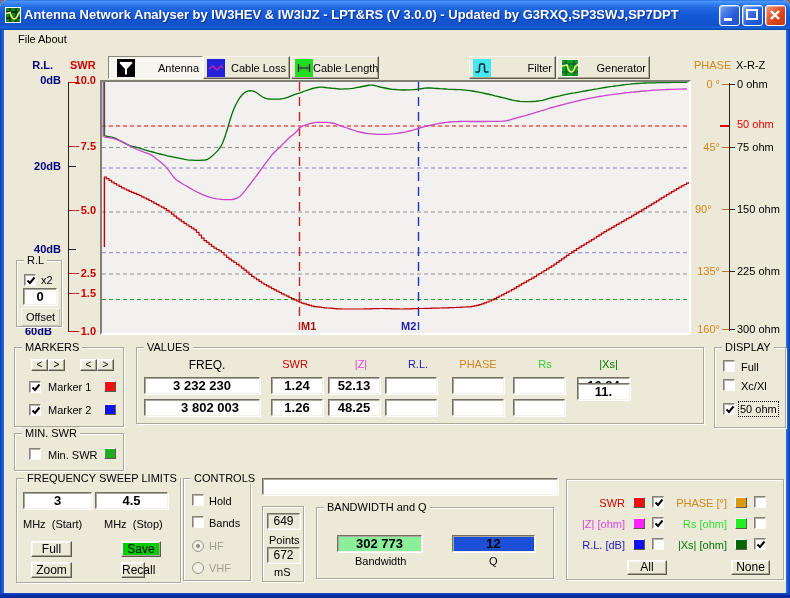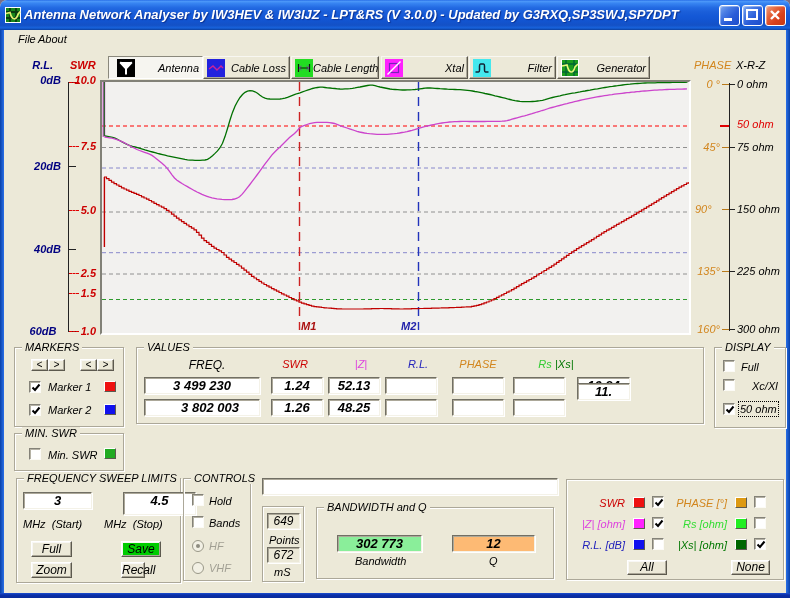--- a/index.html
+++ b/index.html
@@ -1,16 +1,16 @@
 <!DOCTYPE html>
 <html><head><meta charset="utf-8">
 <style>
 *{margin:0;padding:0;box-sizing:border-box;font-family:"Liberation Sans",sans-serif;}
 html,body{width:790px;height:598px;overflow:hidden;background:#7a6f88;}
-#win{position:absolute;left:0;top:0;width:790px;height:598px;background:#ece9d8;border-radius:7px 7px 0 0;font-style:italic;}
+#win{position:absolute;left:0;top:0;width:790px;height:598px;background:#ece9d8;border-radius:7px 7px 0 0;}
 .abs{position:absolute;}
 #titlebar{left:0;top:0;width:790px;height:30px;border-radius:7px 7px 0 0;
  background:linear-gradient(180deg,#2a70e8 0%,#4a96f8 5%,#3784f2 11%,#2269e2 26%,#1a5ed9 40%,#1458d6 55%,#1254d0 70%,#1451c6 84%,#1763dc 93%,#0b3f9e 100%);}
 #title-text{left:24px;top:7px;color:#fff;font-size:13px;font-weight:bold;white-space:nowrap;letter-spacing:0px;text-shadow:1px 1px 1px #0c3190;}
 .tbtn{top:5px;width:21px;height:21px;border-radius:3px;border:1px solid #fff;
  background:linear-gradient(135deg,#7da8ef 0%,#4a7de4 30%,#2a5cd8 60%,#1d4ecb 100%);
  box-shadow:inset 1px 1px 0 rgba(255,255,255,.35);color:#fff;}
 #bt-close{background:linear-gradient(135deg,#ee9f7f 0%,#e4633a 35%,#d8401c 65%,#c83a12 100%);}
 .borders{background:#0d56d2;}
 #bl{background:linear-gradient(90deg,#0840a8,#2970e8);}#br{background:linear-gradient(90deg,#2970e8,#0840a8);}#bb{background:linear-gradient(180deg,#1c4fd0,#0a2fa8 40%,#092b9a);}
@@ -76,28 +76,20 @@
   <span class="tx">Cable Loss</span>
     </div>
  <div class="tb" style="left:291px;width:88px;">
   <svg class="ic" viewBox="0 0 18 18">
         <rect width="18" height="18" fill="#22dd22"></rect>
         <path d="M3.5 5 V13 M14.5 5 V13 M3.5 9 H14.5" stroke="#111" stroke-width="1.2" fill="none"></path>
         <path d="M6.5 7 L4 9 L6.5 11 M11.5 7 L14 9 L11.5 11" stroke="#7a3aa0" stroke-width="1" fill="none"></path>
       </svg>
   <span class="tx">Cable Length</span>
     </div>
- <div class="tb" style="left:381px;width:87px;">
-  <svg class="ic" viewBox="0 0 18 18">
-        <rect width="18" height="18" fill="#ff22ff"></rect>
-        <rect x="4.5" y="4.5" width="9" height="9" fill="none" stroke="#7722bb" stroke-width="1.2"></rect>
-        <path d="M2.5 15.5 L15.5 2.5" stroke="#fff" stroke-width="1.4"></path>
-      </svg>
-  <span class="tx">Xtal</span>
-    </div>
  <div class="tb" style="left:469px;width:87px;">
   <svg class="ic" viewBox="0 0 18 18">
         <rect width="18" height="18" fill="#44e8ee"></rect>
         <path d="M2.5 13 H5.5 Q6.5 13 6.5 11 V7 Q6.5 5 7.5 5 H10.5 Q11.5 5 11.5 7 V11 Q11.5 13 12.5 13 H15.5" stroke="#123" stroke-width="1.5" fill="none"></path>
       </svg>
   <span class="tx">Filter</span>
     </div>
  <div class="tb" style="left:557px;width:93px;">
   <svg class="ic" viewBox="0 0 18 18">
         <rect width="18" height="18" fill="#fff"></rect>
@@ -141,21 +133,21 @@
  <div class="abs" style="left:68px;top:331px;width:8px;height:1px;background:#222;"></div>
  <div class="abs" style="left:69px;top:82px;width:10px;height:1px;border-top:1px dashed #e00000;"></div>
  <div class="abs" style="left:69px;top:146px;width:10px;height:1px;border-top:1px dashed #e00000;"></div>
  <div class="abs" style="left:69px;top:210px;width:10px;height:1px;border-top:1px dashed #e00000;"></div>
  <div class="abs" style="left:69px;top:273px;width:10px;height:1px;border-top:1px dashed #e00000;"></div>
  <div class="abs" style="left:69px;top:293px;width:10px;height:1px;border-top:1px dashed #e00000;"></div>
  <div class="abs" style="left:69px;top:331px;width:10px;height:1px;border-top:1px dashed #e00000;"></div>
  <div class="abs axl" style="left:25px;top:74px;width:36px;text-align:right;color:#000080;">0dB</div>
  <div class="abs axl" style="left:25px;top:160px;width:36px;text-align:right;color:#000080;">20dB</div>
  <div class="abs axl" style="left:25px;top:243px;width:36px;text-align:right;color:#000080;">40dB</div>
- <div class="abs axl" style="left:25px;top:325px;width:36px;text-align:center;color:#000080;">60dB</div>
+ <div class="abs axl" style="left:25px;top:325px;width:36px;text-align:left;color:#000080;">60dB</div>
  <div class="abs axl" style="left:65px;top:74px;width:31px;text-align:right;color:#cc0000;">10.0</div>
  <div class="abs axl" style="left:65px;top:140px;width:31px;text-align:right;color:#cc0000;">7.5</div>
  <div class="abs axl" style="left:65px;top:204px;width:31px;text-align:right;color:#cc0000;">5.0</div>
  <div class="abs axl" style="left:65px;top:267px;width:31px;text-align:right;color:#cc0000;">2.5</div>
  <div class="abs axl" style="left:65px;top:287px;width:31px;text-align:right;color:#cc0000;">1.5</div>
  <div class="abs axl" style="left:65px;top:325px;width:31px;text-align:right;color:#cc0000;">1.0</div>
 
  <div class="abs t11" style="left:694px;top:59px;color:#d2861e;">PHASE</div>
  <div class="abs t11" style="left:736px;top:59px;">X-R-Z</div>
  <div class="abs" style="left:729px;top:83px;width:1px;height:248px;background:#222;"></div>
@@ -175,20 +167,31 @@
  <div class="abs t11" style="left:695px;top:203px;width:25px;color:#d2861e;">90°</div>
  <div class="abs t11" style="left:695px;top:265px;width:25px;text-align:right;color:#d2861e;">135°</div>
  <div class="abs t11" style="left:695px;top:323px;width:25px;text-align:right;color:#d2861e;">160°</div>
  <div class="abs t11" style="left:737px;top:78px;">0 ohm</div>
  <div class="abs t11" style="left:737px;top:118px;color:#e00000;">50 ohm</div>
  <div class="abs t11" style="left:737px;top:141px;">75 ohm</div>
  <div class="abs t11" style="left:737px;top:203px;">150 ohm</div>
  <div class="abs t11" style="left:737px;top:265px;">225 ohm</div>
  <div class="abs t11" style="left:737px;top:323px;">300 ohm</div>
 
+ <div class="abs gb" style="left:16px;top:260px;width:46px;height:67px;">
+  <span class="lbl">R.L</span>
+  <div class="cb abs" style="left:7px;top:13px;">
+        <svg width="10" height="10">
+          <path d="M1.5 4.5 L4 7 L8.5 1.5" stroke="#000" stroke-width="2" fill="none"></path>
+        </svg>
+      </div>
+  <div class="abs t11" style="left:24px;top:13px;">x2</div>
+  <div class="abs fld" style="left:6px;top:27px;width:34px;height:17px;line-height:15px;">0</div>
+  <div class="abs" style="left:4px;top:47px;width:39px;height:18px;line-height:16px;font-size:11px;text-align:center;background:#ece9d8;border:1px solid;border-color:#f8f7f2 #c4c1b4 #c4c1b4 #f8f7f2;">Offset</div>
+ </div>
 
  <div class="abs gb" style="left:14px;top:347px;width:110px;height:80px;">
   <span class="lbl">MARKERS</span>
   <div class="abs btn" style="left:16px;top:11px;width:17px;height:12px;line-height:10px;font-size:10px;">&lt;</div>
   <div class="abs btn" style="left:33px;top:11px;width:17px;height:12px;line-height:10px;font-size:10px;">&gt;</div>
   <div class="abs btn" style="left:65px;top:11px;width:17px;height:12px;line-height:10px;font-size:10px;">&lt;</div>
   <div class="abs btn" style="left:82px;top:11px;width:17px;height:12px;line-height:10px;font-size:10px;">&gt;</div>
   <div class="cb abs" style="left:14px;top:33px;">
         <svg width="10" height="10">
           <path d="M1.5 4.5 L4 7 L8.5 1.5" stroke="#000" stroke-width="2" fill="none"></path>
@@ -206,62 +209,62 @@
  </div>
 
  <div class="abs gb" style="left:136px;top:347px;width:568px;height:77px;">
   <span class="lbl">VALUES</span>
   <div class="abs t11" style="left:15px;top:10px;width:110px;text-align:center;font-size:12px;">FREQ.</div>
   <div class="abs t11" style="left:132px;top:10px;width:52px;text-align:center;color:#cc0000;">SWR</div>
   <div class="abs t11" style="left:198px;top:10px;width:52px;text-align:center;color:#dd44dd;">|Z|</div>
   <div class="abs t11" style="left:255px;top:10px;width:52px;text-align:center;color:#2222bb;">R.L.</div>
   <div class="abs t11" style="left:315px;top:10px;width:52px;text-align:center;color:#d2861e;">PHASE</div>
   <div class="abs t11" style="left:382px;top:10px;width:52px;text-align:center;color:#33cc33;">Rs</div>
-  <div class="abs t11" style="left:418px;top:10px;width:53px;text-align:left;color:#007700;">|Xs|</div>
-  <div class="abs fld" style="left:7px;top:29px;width:116px;height:17px;line-height:15px;">3 499 230</div>
+  <div class="abs t11" style="left:445px;top:10px;width:53px;text-align:center;color:#007700;">|Xs|</div>
+  <div class="abs fld" style="left:7px;top:29px;width:116px;height:17px;line-height:15px;">3 232 230</div>
   <div class="abs fld" style="left:134px;top:29px;width:52px;height:17px;line-height:15px;">1.24</div>
   <div class="abs fld" style="left:191px;top:29px;width:52px;height:17px;line-height:15px;">52.13</div>
   <div class="abs fld" style="left:248px;top:29px;width:52px;height:17px;"></div>
   <div class="abs fld" style="left:315px;top:29px;width:52px;height:17px;"></div>
   <div class="abs fld" style="left:376px;top:29px;width:52px;height:17px;"></div>
   <div class="abs fld" style="left:440px;top:29px;width:53px;height:17px;line-height:15px;">10.84</div>
   <div class="abs fld" style="left:7px;top:51px;width:116px;height:17px;line-height:15px;padding-left:16px;">3 802 003</div>
   <div class="abs fld" style="left:134px;top:51px;width:52px;height:17px;line-height:15px;">1.26</div>
   <div class="abs fld" style="left:191px;top:51px;width:52px;height:17px;line-height:15px;">48.25</div>
   <div class="abs fld" style="left:248px;top:51px;width:52px;height:17px;"></div>
   <div class="abs fld" style="left:315px;top:51px;width:52px;height:17px;"></div>
   <div class="abs fld" style="left:376px;top:51px;width:52px;height:17px;"></div>
   <div class="abs fld" style="left:440px;top:35px;width:53px;height:17px;line-height:15px;">11.</div>
  </div>
 
  <div class="abs gb" style="left:714px;top:347px;width:72px;height:81px;">
   <span class="lbl">DISPLAY</span>
   <div class="cb abs" style="left:8px;top:12px;"></div>
   <div class="abs t11" style="left:26px;top:13px;">Full</div>
   <div class="cb abs" style="left:8px;top:31px;"></div>
-  <div class="abs t11" style="left:26px;top:32px;margin-left:11px;">Xc/Xl</div>
+  <div class="abs t11" style="left:26px;top:32px;">Xc/Xl</div>
   <div class="cb abs" style="left:8px;top:55px;">
         <svg width="10" height="10">
           <path d="M1.5 4.5 L4 7 L8.5 1.5" stroke="#000" stroke-width="2" fill="none"></path>
         </svg>
       </div>
   <div class="abs t11" style="left:23px;top:53px;border:1px dotted #000;padding:1px 1px;">50 ohm</div>
  </div>
 
  <div class="abs gb" style="left:14px;top:433px;width:110px;height:38px;">
   <span class="lbl">MIN. SWR</span>
   <div class="cb abs" style="left:14px;top:14px;"></div>
   <div class="abs t11" style="left:33px;top:15px;">Min. SWR</div>
   <div class="abs swatch" style="left:89px;top:14px;background:#22aa22;"></div>
  </div>
 
  <div class="abs gb" style="left:16px;top:478px;width:165px;height:105px;">
   <span class="lbl">FREQUENCY SWEEP LIMITS</span>
   <div class="abs fld" style="left:6px;top:13px;width:69px;height:17px;line-height:15px;">3</div>
-  <div class="abs fld" style="left:78px;top:13px;width:73px;height:23px;line-height:15px;margin-left:28px;">4.5</div>
+  <div class="abs fld" style="left:78px;top:13px;width:73px;height:17px;line-height:15px;">4.5</div>
   <div class="abs t11" style="left:6px;top:39px;">MHz&nbsp; (Start)</div>
   <div class="abs t11" style="left:87px;top:39px;">MHz&nbsp; (Stop)</div>
   <div class="abs btn" style="left:14px;top:62px;width:41px;height:16px;line-height:14px;">Full</div>
   <div class="abs btn" style="left:104px;top:62px;width:40px;height:16px;line-height:14px;background:#00cc00;">Save</div>
   <div class="abs btn" style="left:14px;top:83px;width:41px;height:16px;line-height:14px;">Zoom</div>
   <div class="abs btn" style="left:104px;top:83px;width:24px;height:16px;line-height:14px;">Recall</div>
  </div>
 
  <div class="abs gb" style="left:183px;top:478px;width:68px;height:103px;">
   <span class="lbl">CONTROLS</span>
@@ -282,21 +285,21 @@
   <div class="abs fld" style="left:4px;top:40px;width:33px;height:16px;line-height:14px;background:#ece9d8;font-weight:normal;font-size:12px;">672</div>
   <div class="abs t11" style="left:11px;top:59px;">mS</div>
  </div>
 
  <div class="abs fld" style="left:262px;top:478px;width:296px;height:17px;"></div>
 
  <div class="abs gb" style="left:316px;top:507px;width:238px;height:72px;">
   <span class="lbl">BANDWIDTH and Q</span>
   <div class="abs fld" style="left:20px;top:27px;width:85px;height:17px;line-height:15px;background:#8aee9a;">302 773</div>
   <div class="abs t11" style="left:38px;top:47px;">Bandwidth</div>
-  <div class="abs fld" style="left:135px;top:27px;width:83px;height:17px;line-height:15px;background:#fdba74;">12</div>
+  <div class="abs fld" style="left:135px;top:27px;width:83px;height:17px;line-height:15px;background:#1d4ed8;">12</div>
   <div class="abs t11" style="left:172px;top:47px;">Q</div>
  </div>
 
  <div class="abs gb" style="left:566px;top:479px;width:218px;height:101px;">
   <div class="abs t11" style="left:0px;top:17px;width:58px;text-align:right;color:#cc0000;">SWR</div>
   <div class="abs swatch" style="left:66px;top:17px;background:#ee1111;"></div>
   <div class="cb abs" style="left:85px;top:16px;">
         <svg width="10" height="10">
           <path d="M1.5 4.5 L4 7 L8.5 1.5" stroke="#000" stroke-width="2" fill="none"></path>
         </svg>

